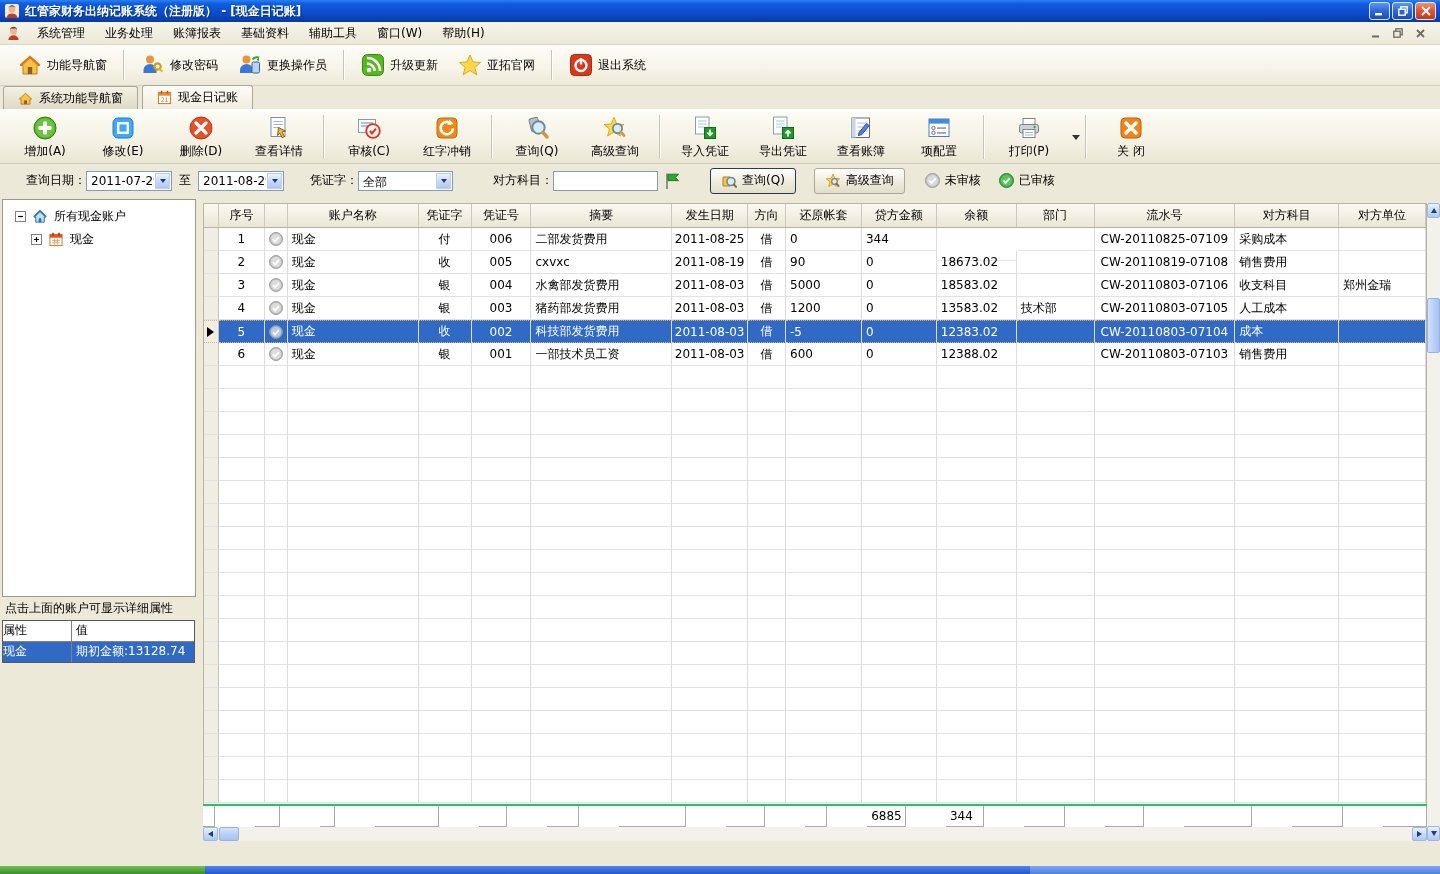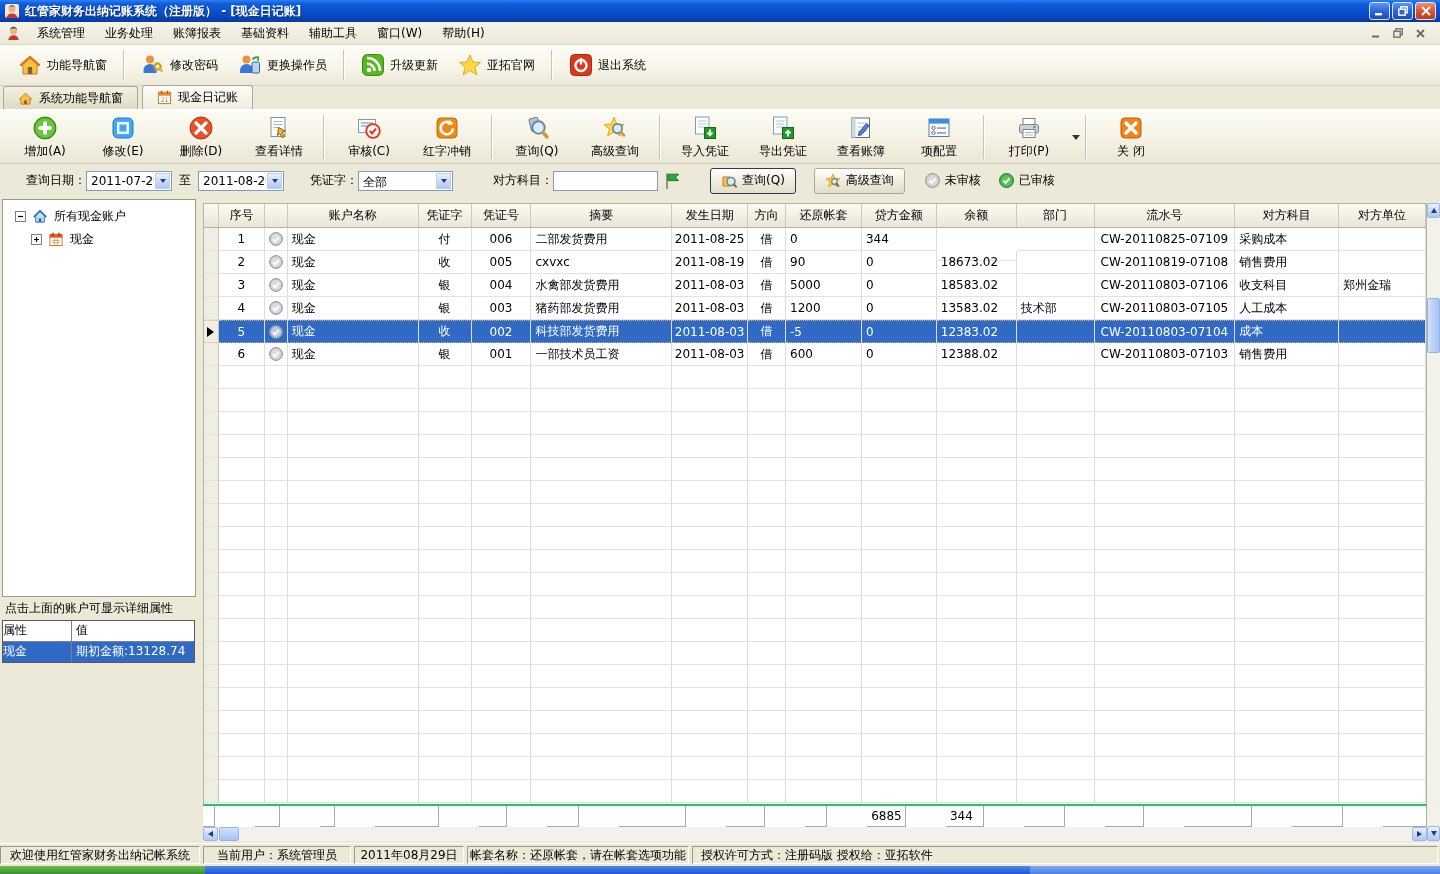--- a/index.html
+++ b/index.html
@@ -1086,26 +1086,19 @@
   <div class="hscroll">
     <div class="sbtn" style="left:0;top:0;width:15px;height:14px;">
         <span class="arr left"></span>
       </div>
     <div class="thumb h" style="left:16px;top:0;width:20px;height:14px;"></div>
     <div class="sbtn" style="right:0;top:0;width:15px;height:14px;">
         <span class="arr right"></span>
       </div>
   </div>
 
-  <div class="statusbar">
-    <div class="sb-sec">欢迎使用红管家财务出纳记帐系统</div>
-    <div class="sb-sec">当前用户：系统管理员</div>
-    <div class="sb-sec">2011年08月29日</div>
-    <div class="sb-sec">帐套名称：还原帐套，请在帐套选项功能</div>
-    <div class="sb-sec">授权许可方式：注册码版 授权给：亚拓软件</div>
-  </div>
 
   <div class="taskbar">
     <div class="start-frag"></div>
     <div class="task-frag"></div>
   </div>
 
 </div>
 
 </body></html>

